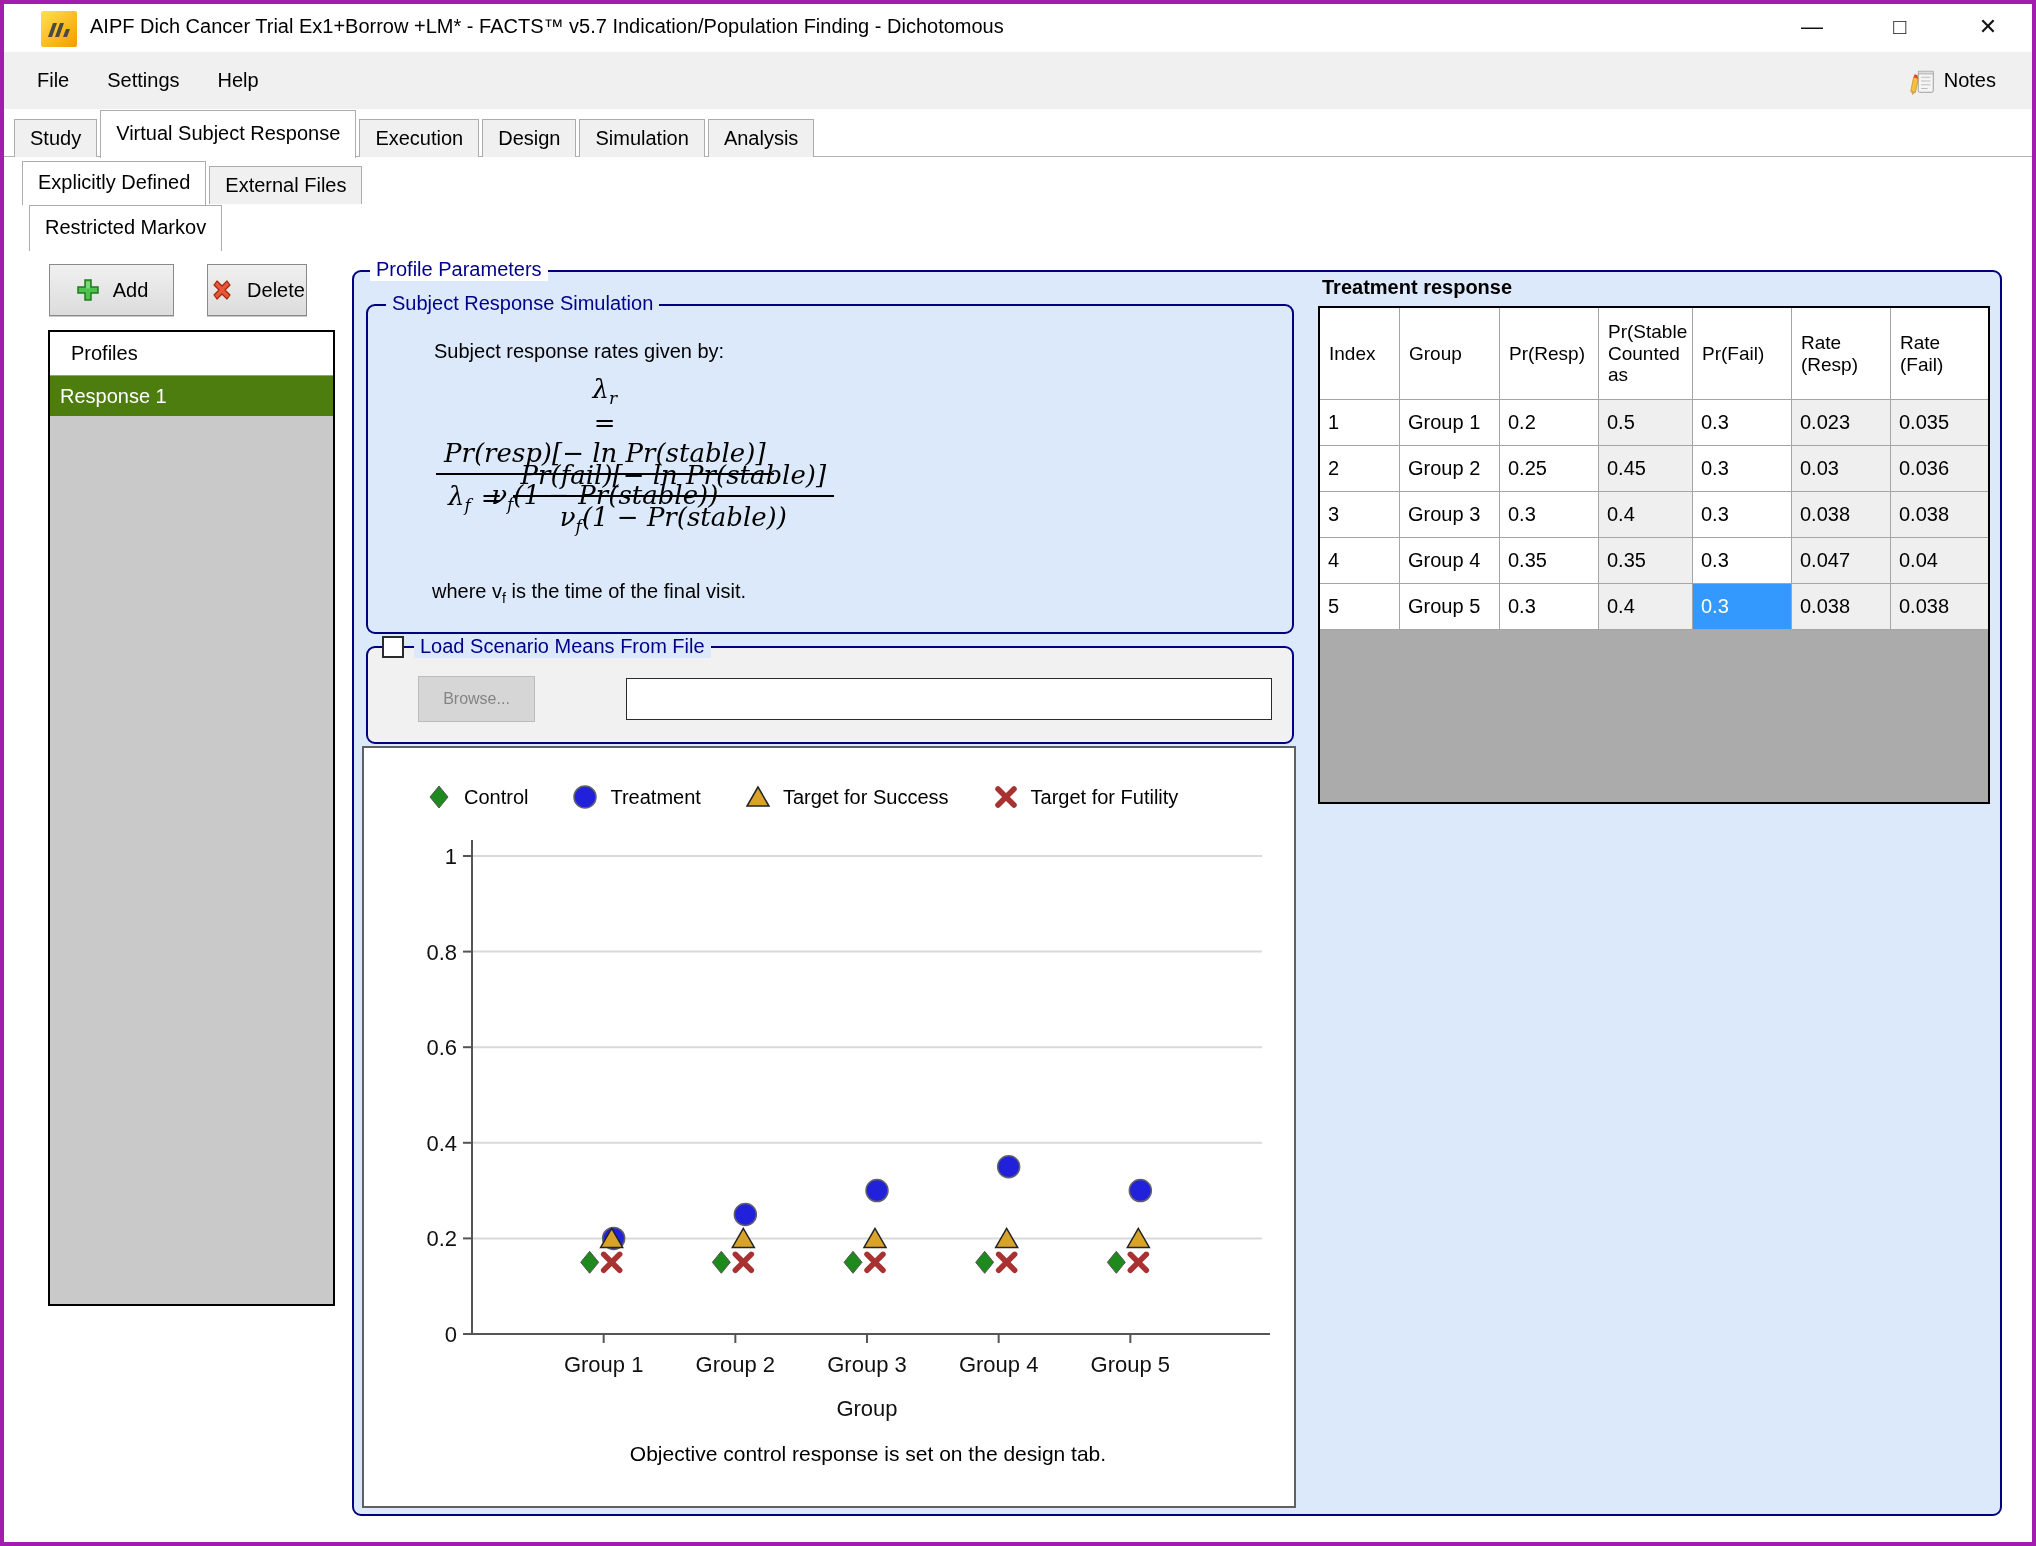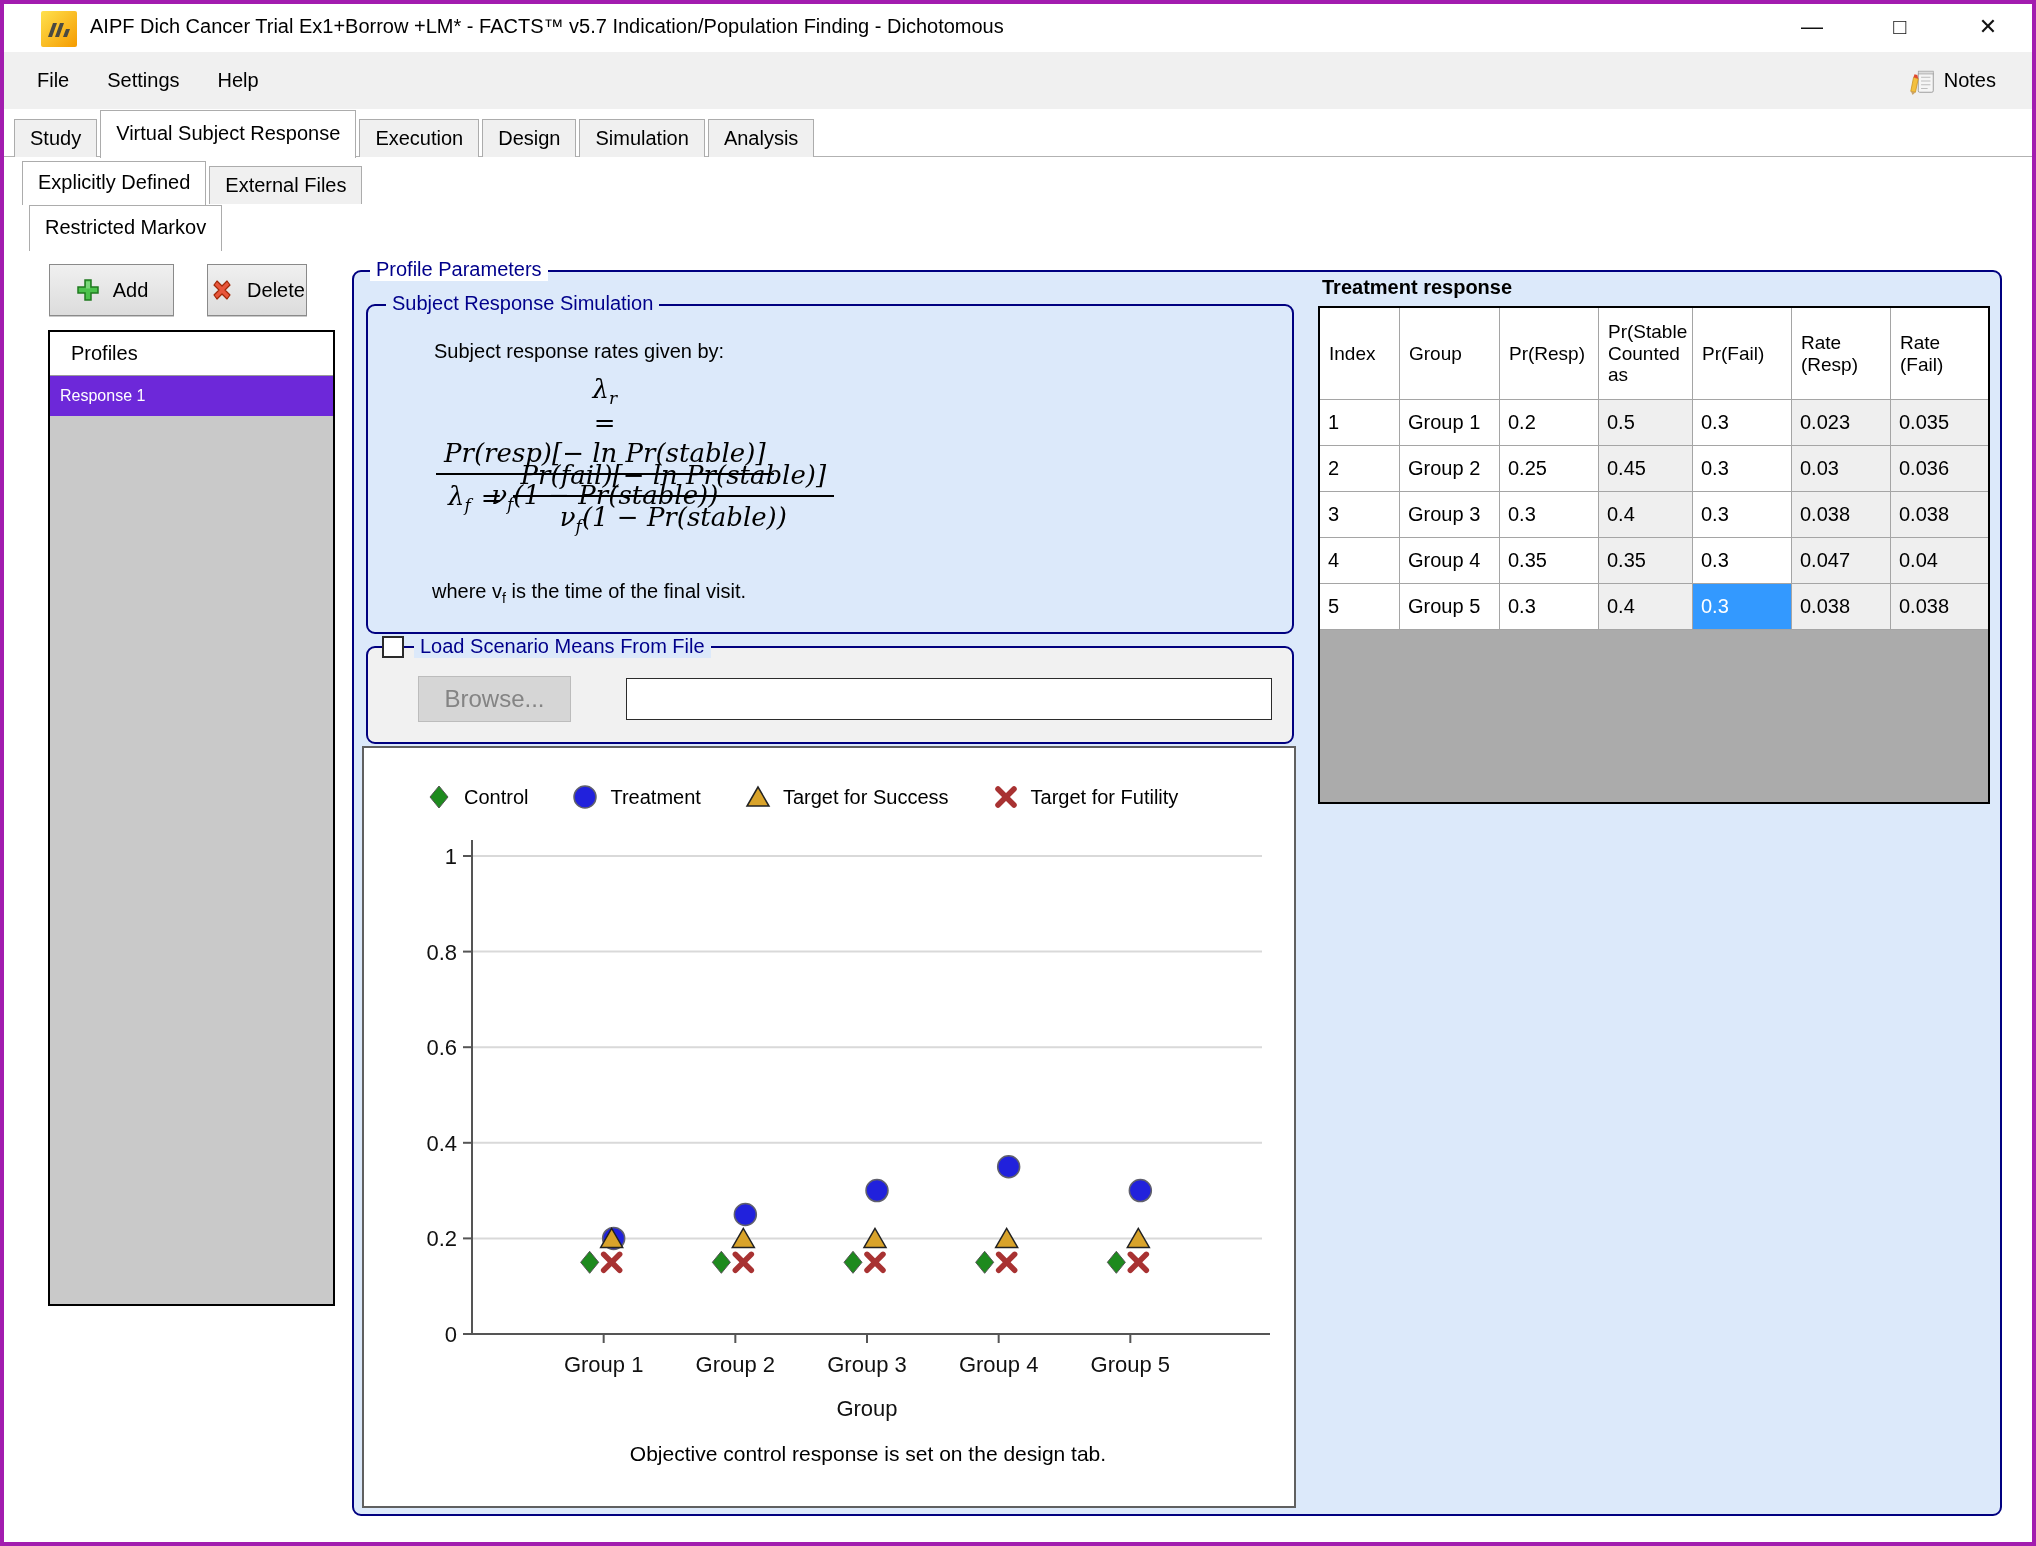--- a/index.html
+++ b/index.html
@@ -36,22 +36,22 @@
   
   .btn { position:absolute; height:52px; background:linear-gradient(#f0f0f0,#dcdcdc);
          border:1px solid #8a8a8a; box-shadow:0 1px 0 #c9c9c9; font-size:20px;
          display:flex; align-items:center; justify-content:center; gap:12px; }
   .btn-add { left:45px; top:260px; width:125px; }
   .btn-delete { left:203px; top:260px; width:100px; }
   .profiles { position:absolute; left:44px; top:326px; width:287px; height:976px;
               border:2px solid #000; background:#c9c9c9; }
   .profiles-header { height:44px; background:#fff; display:flex; align-items:center;
                      padding-left:21px; font-size:20px; border-bottom:1px solid #9a9a9a; }
-  .profiles-row { height:40px; background:#6d28d9; color:#fff; display:flex; align-items:center;
-                  padding-left:10px; font-size:16px; }
+  .profiles-row { height:40px; background:#4d7c0f; color:#fff; display:flex; align-items:center;
+                  padding-left:10px; font-size:20px; }
   
   .groupbox { position:absolute; border:2px solid #000080; border-radius:9px; }
   .gb-label { position:absolute; font-size:20px; color:#00008b; padding:0 6px; white-space:nowrap; z-index:4; }
   .pp-box { left:348px; top:266px; width:1650px; height:1246px; background:#dce9fa; }
   .pp-label { left:366px; top:254px; background:#fff; }
   .srs-box { left:362px; top:300px; width:928px; height:330px; }
   .srs-label { left:382px; top:288px; background:#dce9fa; }
   .srs-intro { position:absolute; left:430px; top:336px; font-size:20px; }
   .formula { position:absolute; display:flex; align-items:center;
              font-family:"DejaVu Serif", serif; font-style:italic; font-size:26px; }
@@ -61,22 +61,22 @@
   .frac .num { padding:0 8px 5px; }
   .frac .den { border-top:2px solid #000; padding:5px 8px 0; }
   .formula-r { left:432px; top:370px;flex-direction:column; }
   .formula-f { left:444px; top:456px; }
   .srs-note { position:absolute; left:428px; top:576px; font-size:20px; }
   .srs-note sub { font-size:14px; }
   .load-box { left:362px; top:642px; width:928px; height:98px; background:#f1f1f1; }
   .load-label { left:410px; top:631px; background:#dce9fa; }
   .checkbox { position:absolute; left:378px; top:632px; width:22px; height:22px;
               background:#fff; border:2px solid #2b2b2b; z-index:5; }
-  .browse-btn { position:absolute; left:414px; top:672px; width:153px; height:46px;
-                background:#d6d6d6; color:#848484; border:1px solid #bcbcbc; font-size:24px;
+  .browse-btn { position:absolute; left:414px; top:672px; width:117px; height:46px;
+                background:#d6d6d6; color:#848484; border:1px solid #bcbcbc; font-size:16px;
                 display:flex; align-items:center; justify-content:center; }
   .path-input { position:absolute; left:622px; top:674px; width:646px; height:42px;
                 border:1px solid #2b2b2b; background:#fff; font-size:20px; padding:0 8px;
                 font-family:"Liberation Sans", sans-serif; }
   
   .chart-panel { position:absolute; left:358px; top:742px; width:934px; height:762px;
                  background:#fff; border:2px solid #606060; }
   .legend { position:absolute; left:62px; top:36px; display:flex; gap:44px; align-items:center; }
   .legend-item { display:flex; align-items:center; gap:12px; font-size:20px; }
   .chart-svg { position:absolute; left:0; top:0; }

